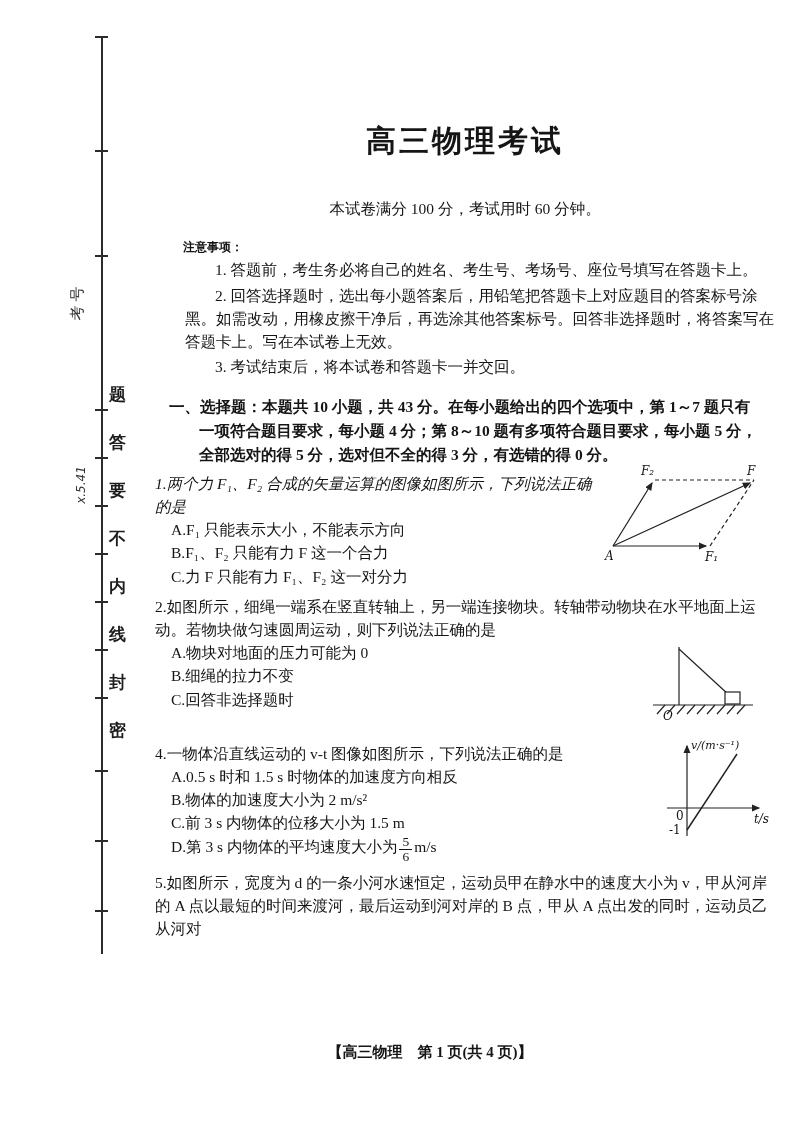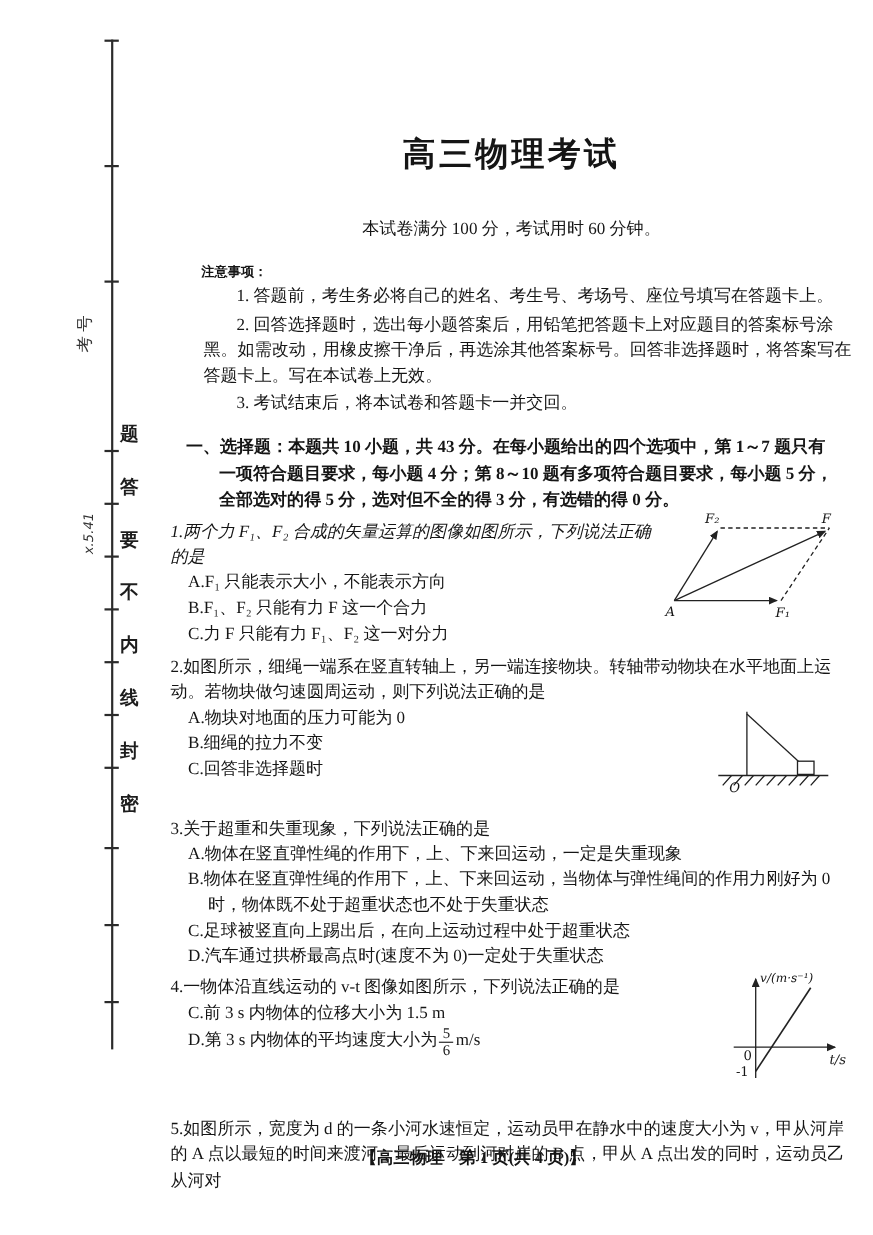--- a/index.html
+++ b/index.html
@@ -119,46 +119,41 @@
           <path class="ln" d="M10,73 l8,-9 M20,73 l8,-9 M30,73 l8,-9 M40,73 l8,-9 M50,73 l8,-9 M60,73 l8,-9 M70,73 l8,-9 M80,73 l8,-9 M90,73 l8,-9"></path>
           <text x="16" y="79">O</text>
         </svg>
       </div>
       <p class="stem">2.如图所示，细绳一端系在竖直转轴上，另一端连接物块。转轴带动物块在水平地面上运动。若物块做匀速圆周运动，则下列说法正确的是</p>
       <p class="opt">A.物块对地面的压力可能为 0</p>
       <p class="opt">B.细绳的拉力不变</p>
       <p class="opt">C.回答非选择题时</p>
     </div>
 
-    <div class="question q3">
-      <p class="stem">3.关于超重和失重现象，下列说法正确的是</p>
-      <p class="opt">A.物体在竖直弹性绳的作用下，上、下来回运动，一定是失重现象</p>
-      <p class="opt">B.物体在竖直弹性绳的作用下，上、下来回运动，当物体与弹性绳间的作用力刚好为 0 时，物体既不处于超重状态也不处于失重状态</p>
-      <p class="opt">C.足球被竖直向上踢出后，在向上运动过程中处于超重状态</p>
-      <p class="opt">D.汽车通过拱桥最高点时(速度不为 0)一定处于失重状态</p>
-    </div>
 
     <div class="question q4">
       <div class="fig fig4">
         <svg width="118" height="114" viewBox="0 0 118 114">
           <defs>
             <marker id="ar4" markerWidth="8" markerHeight="8" refX="6" refY="3" orient="auto">
               <path d="M0,0 L7,3 L0,6 z" fill="#222"></path>
             </marker>
           </defs>
           <line x1="34" y1="100" x2="34" y2="10" marker-end="url(#ar4)"></line>
           <line x1="14" y1="72" x2="106" y2="72" marker-end="url(#ar4)"></line>
           <line x1="34" y1="94" x2="84" y2="18" style="stroke-width:1.5"></line>
           <text class="up" x="38" y="13">v/(m·s⁻¹)</text>
           <text x="101" y="87">t/s</text>
           <text x="23" y="84" style="font-style:normal">0</text>
           <text x="16" y="98" style="font-style:normal">-1</text>
         </svg>
       </div>
       <p class="stem">4.一物体沿直线运动的 v-t 图像如图所示，下列说法正确的是</p>
+      <p class="opt">A.0.5 s 时和 1.5 s 时物体的加速度方向相反</p>
+      <p class="opt">B.物体的加速度大小为 2 m/s²</p>
       <p class="opt">C.前 3 s 内物体的位移大小为 1.5 m</p>
       <p class="opt"><span>D.第 3 s 内物体的平均速度大小为</span><span class="frac"><span class="num">5</span><span class="den">6</span></span><span>m/s</span></p>
     </div>
 
     <div class="question q5">
       <p class="stem">5.如图所示，宽度为 d 的一条小河水速恒定，运动员甲在静水中的速度大小为 v，甲从河岸的 A 点以最短的时间来渡河，最后运动到河对岸的 B 点，甲从 A 点出发的同时，运动员乙从河对</p>
     </div>
   </div>
 
   <p class="footer">【高三物理　第 1 页(共 4 页)】</p>

